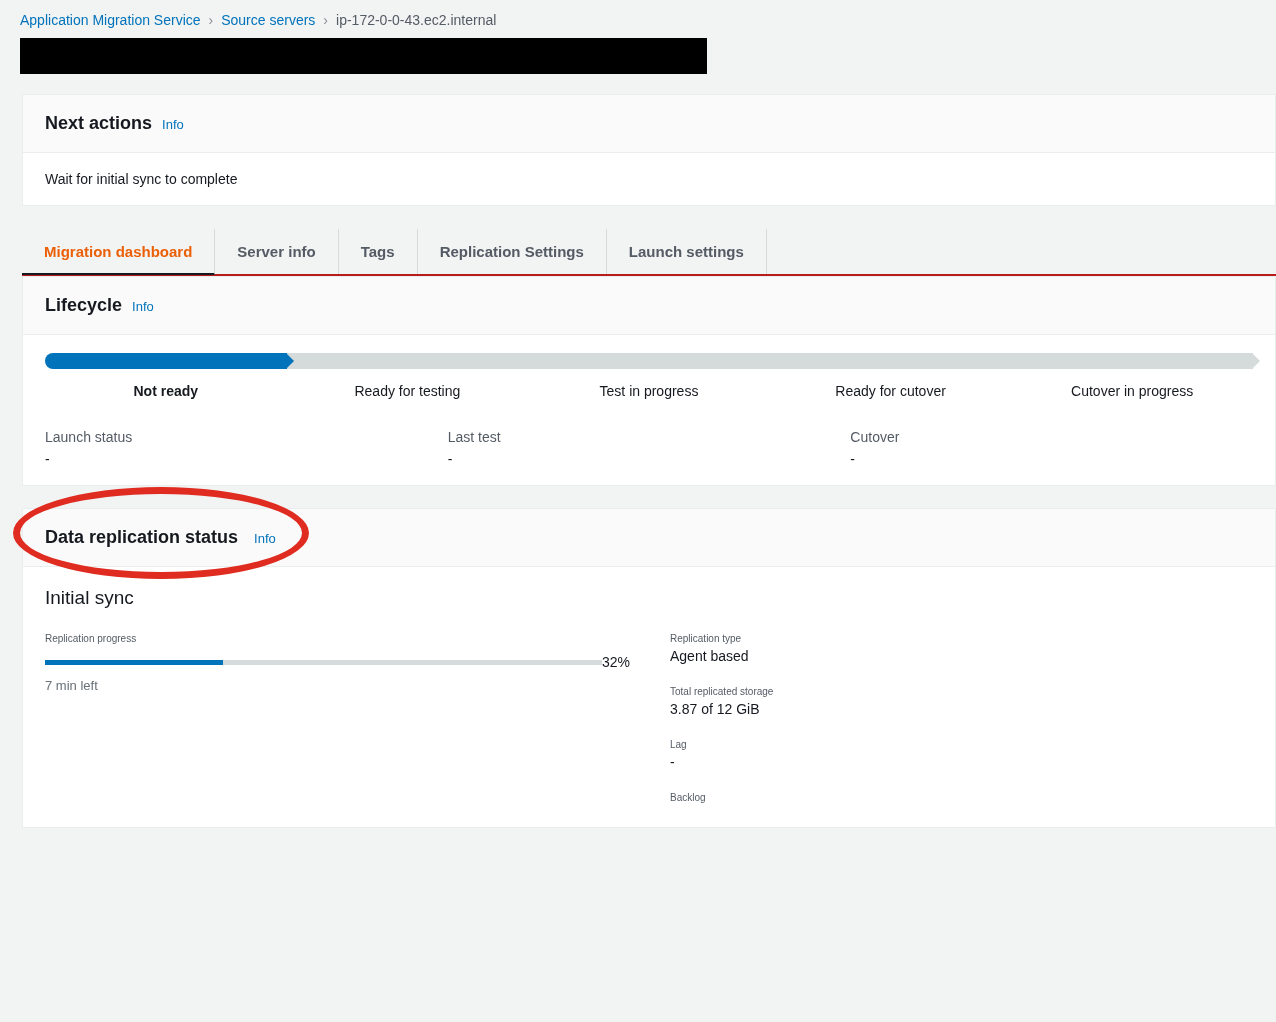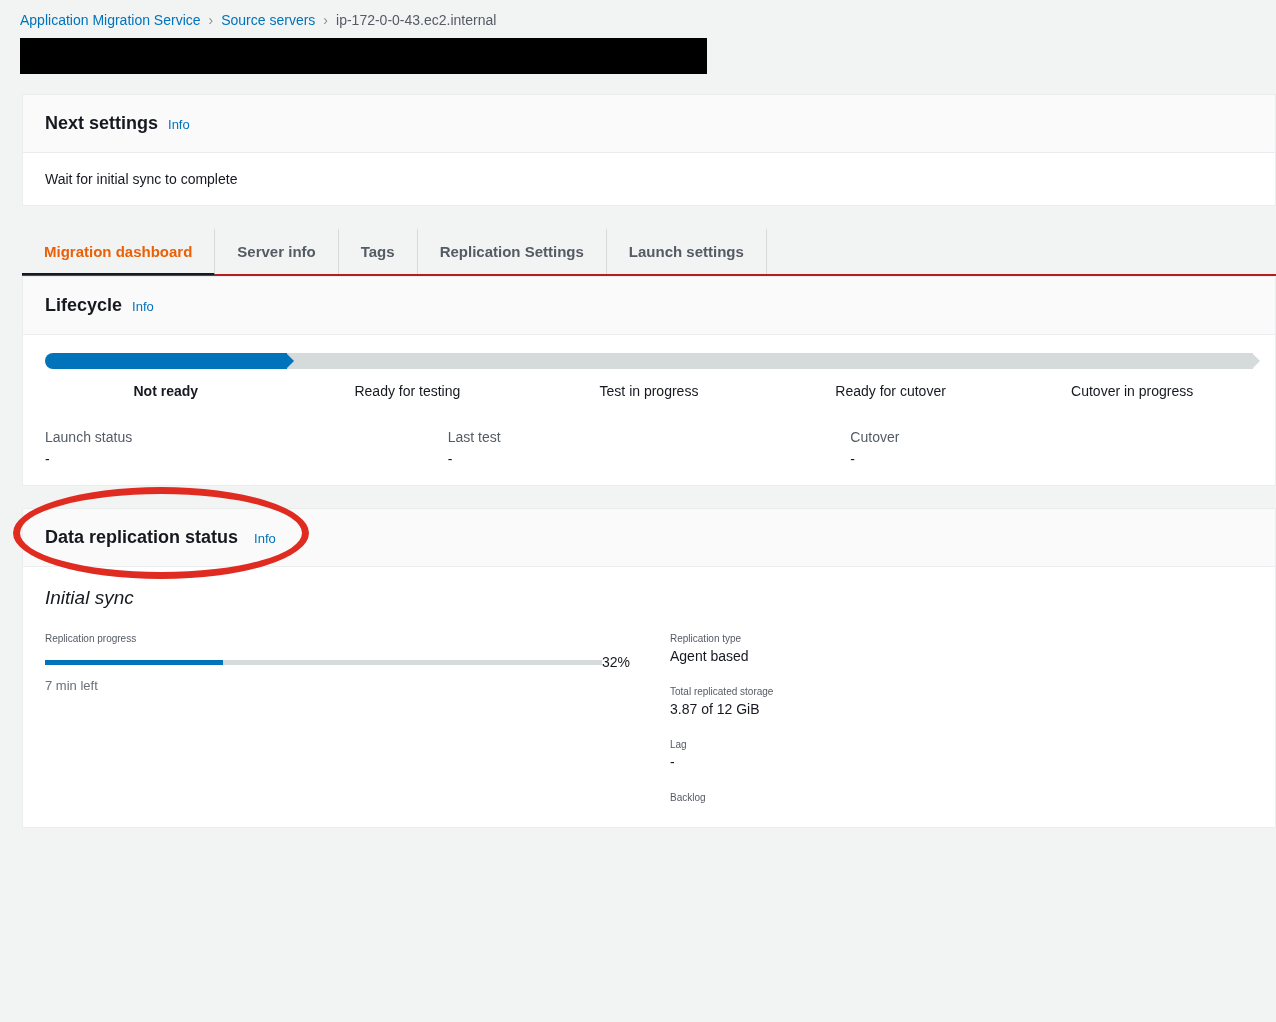--- a/index.html
+++ b/index.html
@@ -39,21 +39,21 @@
     
     .status-grid { display: flex; margin-top: 26px; }
     .status-col { flex: 1; }
     .status-label { color: #545b64; font-size: 14px; margin-bottom: 6px; }
     .status-val { color: #16191f; font-size: 14px; }
     
     
     .repl-panel { margin: 0 0 0 22px; background: #fff; border: 1px solid #eaeded; position: relative; }
     .repl-header { padding: 18px 22px; background: #fafafa; border-bottom: 1px solid #eaeded; display: flex; align-items: baseline; gap: 16px; position: relative; }
     .repl-body { padding: 20px 22px; }
-    .repl-subtitle { font-size: 19px; color: #16191f; margin-bottom: 24px; font-style: italic; }
+    .repl-subtitle { font-size: 19px; color: #16191f; margin-bottom: 24px; }
     .repl-cols { display: flex; gap: 40px; }
     .repl-left { flex: 0 0 585px; }
     .repl-right { flex: 1; }
     .repl-field-label { color: #545b64; font-size: 10px; margin-bottom: 4px; }
     .repl-field-val { color: #16191f; font-size: 14px; margin-bottom: 22px; }
     .progress-row { display: flex; align-items: center; margin: 10px 0 6px 0; }
     .progress-bar { flex: 1; height: 5px; background: #d5dbdb; position: relative; }
     .progress-fill { height: 100%; background: #0073bb; }
     .progress-pct { font-size: 14px; color: #16191f; }
     .eta { color: #687078; font-size: 13px; margin-top: 8px; }
@@ -69,21 +69,21 @@
   <span class="sep">›</span>
   <a href="#">Source servers</a>
   <span class="sep">›</span>
   <span class="current">ip-172-0-0-43.ec2.internal</span>
 </div>
 
 <div class="redacted"></div>
 
 <div class="panel">
   <div class="panel-header">
-    <span class="panel-title">Next settings</span>
+    <span class="panel-title">Next actions</span>
     <a href="#" class="info-link">Info</a>
   </div>
   <div class="panel-body">Wait for initial sync to complete</div>
 </div>
 
 <div class="tabs">
   <div class="tab active">Migration dashboard</div>
   <div class="tab">Server info</div>
   <div class="tab">Tags</div>
   <div class="tab">Replication Settings</div>

